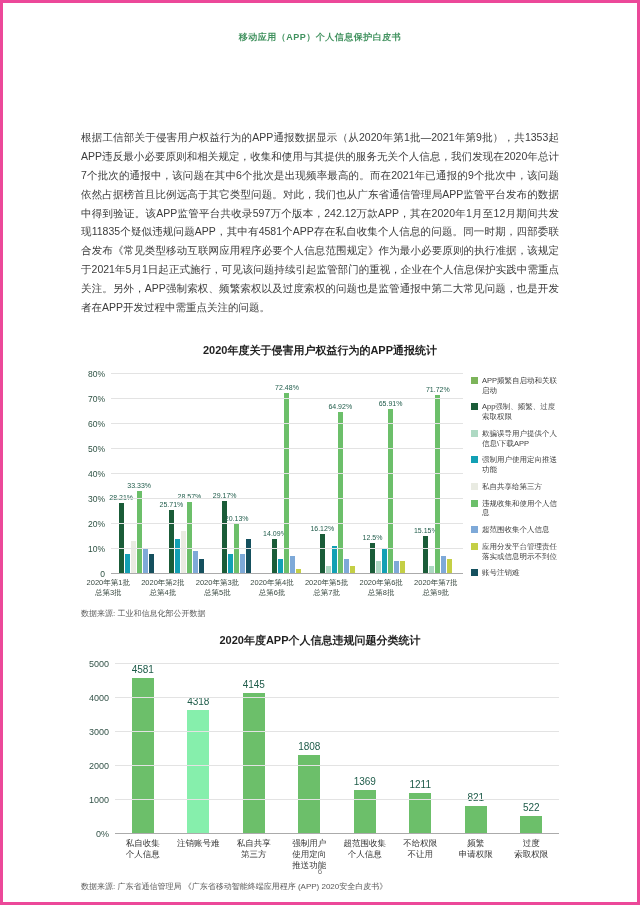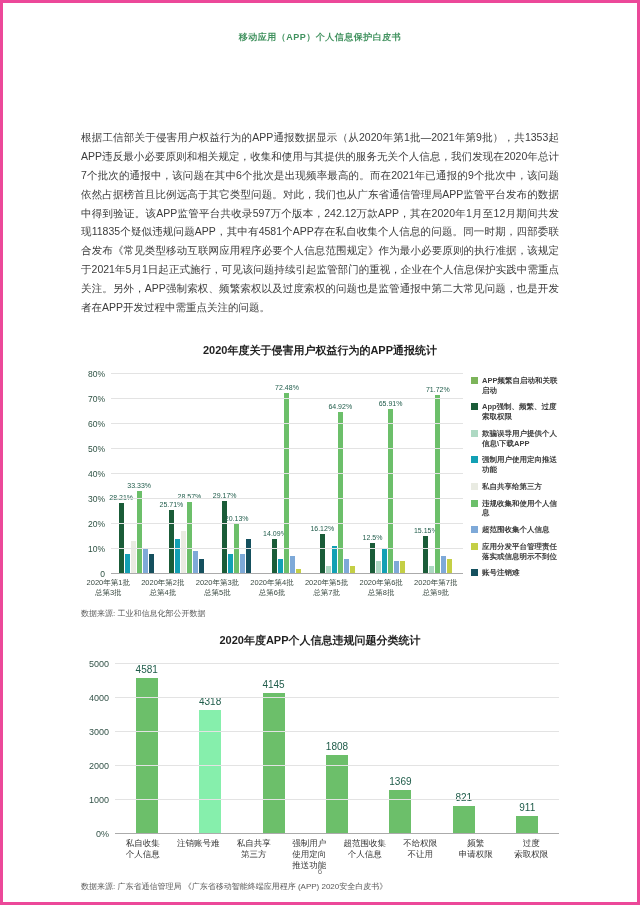--- a/index.html
+++ b/index.html
@@ -24,21 +24,21 @@
   .groups{position:absolute;left:0;right:0;top:0;bottom:0;display:flex;}
   .group{flex:1;display:flex;align-items:flex-end;justify-content:center;gap:1px;}
   .bar{position:relative;width:5px;flex:none;}
   .bar.wide{width:22px;}
   .dlabel{position:absolute;bottom:100%;left:50%;transform:translateX(-50%);
           margin-bottom:2px;font-size:7px;color:#1f5b4a;white-space:nowrap;}
   .dlabel.big{font-size:10px;margin-bottom:3px;color:#1e5b49;}
   .xlabels{display:flex;margin-top:4px;}
   .xcell{flex:1;text-align:center;font-size:7.5px;line-height:1.35;color:#37473f;}
   .xcell.c2{font-size:8.5px;color:#333;line-height:1.3;}
-  .legend{width:96px;flex:none;padding-left:8px;box-sizing:border-box;padding-top:2px;font-weight:bold;}
+  .legend{width:96px;flex:none;padding-left:8px;box-sizing:border-box;padding-top:2px;}
   .legend-item{display:flex;gap:4px;margin-bottom:7px;font-size:7.5px;line-height:1.3;color:#3f3f3f;}
   .swatch{width:7px;height:7px;flex:none;margin-top:1px;}
   .source{font-size:8px;color:#595959;margin-top:10px;}
   .pageno{position:absolute;bottom:26px;left:0;right:0;text-align:center;font-size:8px;color:#777;}
 </style>
 </head>
 <body>
 
 <div class="page">
   <div class="header">移动应用（APP）个人信息保护白皮书</div>
@@ -262,27 +262,32 @@
                 <div class="bar wide" style="height: 79.492px; background: rgb(108, 191, 106);">
                   <span class="dlabel big">1808</span>
                 </div>
               </div>
               <div class="group">
                 <div class="bar wide" style="height: 44px; background: rgb(108, 191, 106);">
                   <span class="dlabel big">1369</span>
                 </div>
               </div>
               <div class="group">
+                <div class="bar wide" style="height: 41.174px; background: rgb(108, 191, 106);">
+                  <span class="dlabel big">1211</span>
+                </div>
+              </div>
+              <div class="group">
                 <div class="bar wide" style="height: 27.914px; background: rgb(108, 191, 106);">
                   <span class="dlabel big">821</span>
                 </div>
               </div>
               <div class="group">
                 <div class="bar wide" style="height: 17.748px; background: rgb(108, 191, 106);">
-                  <span class="dlabel big">911</span>
+                  <span class="dlabel big">522</span>
                 </div>
               </div>
             </div>
         <div class="gridline" style="bottom: 170px;"></div>
             <div class="gridline" style="bottom: 136px;"></div>
             <div class="gridline" style="bottom: 102px;"></div>
             <div class="gridline" style="bottom: 68px;"></div>
             <div class="gridline" style="bottom: 34px;"></div>
             <div class="gridline zero" style="bottom: 0px;"></div>
           </div>

